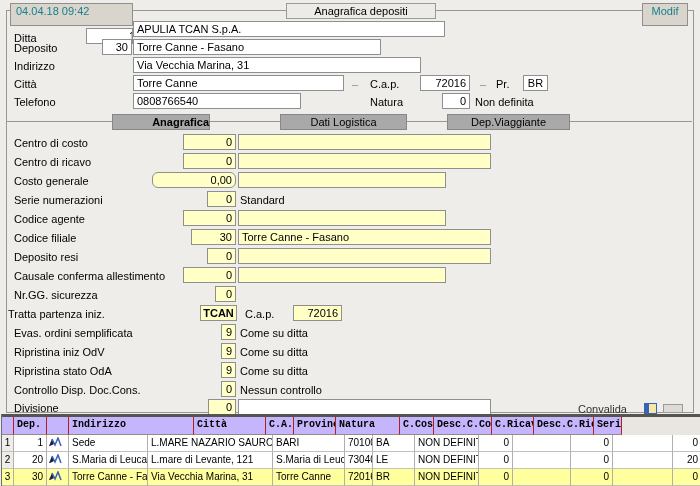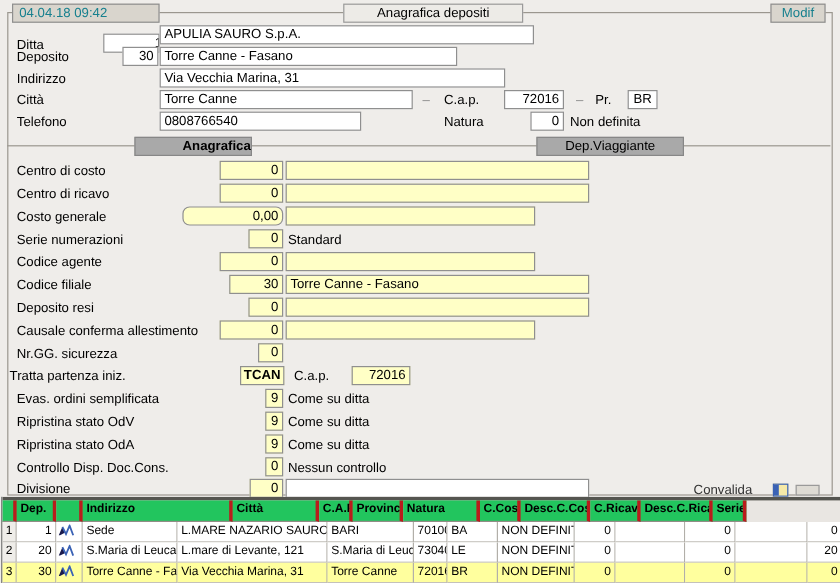--- a/index.html
+++ b/index.html
@@ -4,41 +4,41 @@
 <style>
   html,body{margin:0;padding:0;background:#efedea;}
   #app{position:relative;width:700px;height:486px;background:#efedea;
        font-family:"Liberation Sans",sans-serif;font-size:11px;color:#000;overflow:hidden;}
   .lbl{position:absolute;height:14px;white-space:nowrap;}
   .fld{position:absolute;height:16px;border:1px solid #8f8f8f;background:#fff;
        box-sizing:border-box;padding:1px 3px 0;white-space:nowrap;overflow:hidden;line-height:13px;}
   .fld.y{background:#ffffc6;}
   .fld.r{text-align:right;}
   .fld.c{text-align:center;padding-left:1px;padding-right:1px;}
-  .gbox{position:absolute;height:16px;background:#d9d5cd;border:1px solid #8f8f8f;
+  .gbox{position:absolute;height:23px;background:#d9d5cd;border:1px solid #8f8f8f;
         box-sizing:border-box;color:#17808e;padding:1px 5px 4px;line-height:13px;white-space:nowrap;}
   .tbox{position:absolute;height:16px;background:#edebe7;border:1px solid #9a9a9a;
         box-sizing:border-box;text-align:center;padding-top:1px;line-height:13px;}
   .tab{position:absolute;height:16px;background:#a9a9a9;border:1px solid #878787;
        box-sizing:border-box;text-align:center;padding-top:1px;line-height:13px;cursor:default;}
   .tab.active{font-weight:bold;}
   .frame{position:absolute;border:1px solid #9b978f;}
   .hline{position:absolute;height:1px;background:#9b978f;}
   .dash{color:#8a8a8a;}
   
   #grid{position:absolute;left:1px;top:414px;width:699px;height:72px;z-index:5;
         background:#e9e6e2;overflow:hidden;border-left:1px solid #6e6e6e;}
   #grid .band{height:3px;background:#555550;}
   .trow{display:flex;height:17px;}
   .trow.hdr{height:18px;}
   .tcell{box-sizing:border-box;height:100%;padding:2px 3px 0;font-size:10px;
          white-space:nowrap;overflow:hidden;border-right:1px solid #b2afa9;
          border-bottom:1px solid #c4c1bb;background:#fff;line-height:12px;}
-  .hdr .tcell{background:#22c55e;font-weight:bold;border-right:3px solid #b91c1c;
-              border-bottom:1px solid #918d86;}
+  .hdr .tcell{background:#c4b5fd;font-weight:bold;border-right:1px solid #b91c1c;
+              border-bottom:1px solid #918d86;font-family:Liberation Mono, monospace;}
   .trow.hl .tcell{background:#ffff9e;}
   .tcell.num{background:#efede9;text-align:center;padding-left:0;padding-right:0;}
   .tcell.ra{text-align:right;}
   .c0{width:12px;} .c1{width:33px;} .c2{width:22px;} .c3{width:79px;} .c4{width:125px;}
   .c5{width:72px;} .c6{width:28px;} .c7{width:42px;} .c8{width:64px;} .c9{width:34px;}
   .c10{width:58px;} .c11{width:42px;} .c12{width:60px;} .c13{width:28px;border-right:none;}
   .icon-cell{padding:2px 1px 0;}
 </style>
 </head>
 <body>
@@ -47,21 +47,21 @@
 
   <div class="frame" style="left:6px;top:10px;width:686px;height:401px;"></div>
   <div class="hline" style="left:6px;top:121px;width:686px;"></div>
 
   <div class="gbox" style="left:10px;top:3px;width:123px;">04.04.18 09:42</div>
   <div class="tbox" style="left:286px;top:3px;width:150px;">Anagrafica depositi</div>
   <div class="gbox" style="left:642px;top:3px;width:46px;text-align:center;">Modif</div>
 
   <div class="lbl" style="left:14px;top:24px;margin-top:8px;">Ditta</div>
   <div class="fld r" style="left:86px;top:28px;width:46px;padding-left:42px;">10009</div>
-  <div class="fld" style="left:133px;top:21px;width:312px;">APULIA SAURO S.p.A.</div>
+  <div class="fld" style="left:133px;top:21px;width:312px;">APULIA TCAN S.p.A.</div>
 
   <div class="lbl" style="left:14px;top:42px;">Deposito</div>
   <div class="fld r" style="left:102px;top:39px;width:30px;">30</div>
   <div class="fld" style="left:133px;top:39px;width:248px;">Torre Canne - Fasano</div>
 
   <div class="lbl" style="left:14px;top:60px;">Indirizzo</div>
   <div class="fld" style="left:133px;top:57px;width:288px;">Via Vecchia Marina, 31</div>
 
   <div class="lbl" style="left:14px;top:78px;">Città</div>
   <div class="fld" style="left:133px;top:75px;width:211px;">Torre Canne</div>
@@ -72,20 +72,21 @@
   <div class="lbl" style="left:496px;top:78px;">Pr.</div>
   <div class="fld c" style="left:523px;top:75px;width:25px;">BR</div>
 
   <div class="lbl" style="left:14px;top:96px;">Telefono</div>
   <div class="fld" style="left:133px;top:93px;width:168px;">0808766540</div>
   <div class="lbl" style="left:370px;top:96px;">Natura</div>
   <div class="fld r" style="left:442px;top:93px;width:28px;">0</div>
   <div class="lbl" style="left:475px;top:96px;">Non definita</div>
 
   <div class="tab active" style="left:112px;top:114px;width:98px;text-align:right;">Anagrafica</div>
+  <div class="tab" style="left:280px;top:114px;width:127px;">Dati Logistica</div>
   <div class="tab" style="left:447px;top:114px;width:123px;">Dep.Viaggiante</div>
 
   <div class="lbl" style="left:14px;top:137px;">Centro di costo</div>
   <div class="fld y r" style="left:183px;top:134px;width:53px;">0</div>
   <div class="fld y" style="left:238px;top:134px;width:253px;"></div>
 
   <div class="lbl" style="left:14px;top:156px;">Centro di ricavo</div>
   <div class="fld y r" style="left:183px;top:153px;width:53px;">0</div>
   <div class="fld y" style="left:238px;top:153px;width:253px;"></div>
 
@@ -118,21 +119,21 @@
 
   <div class="lbl" style="left:8px;top:308px;">Tratta partenza iniz.</div>
   <div class="fld y c" style="left:200px;top:305px;width:37px;font-weight:bold;">TCAN</div>
   <div class="lbl" style="left:245px;top:308px;">C.a.p.</div>
   <div class="fld y r" style="left:293px;top:305px;width:49px;">72016</div>
 
   <div class="lbl" style="left:14px;top:327px;">Evas. ordini semplificata</div>
   <div class="fld y r" style="left:221px;top:324px;width:15px;">9</div>
   <div class="lbl" style="left:240px;top:327px;">Come su ditta</div>
 
-  <div class="lbl" style="left:14px;top:346px;">Ripristina stato OdV</div>
+  <div class="lbl" style="left:14px;top:346px;">Ripristina iniz OdV</div>
   <div class="fld y r" style="left:221px;top:343px;width:15px;">9</div>
   <div class="lbl" style="left:240px;top:346px;">Come su ditta</div>
 
   <div class="lbl" style="left:14px;top:365px;">Ripristina stato OdA</div>
   <div class="fld y r" style="left:221px;top:362px;width:15px;">9</div>
   <div class="lbl" style="left:240px;top:365px;">Come su ditta</div>
 
   <div class="lbl" style="left:14px;top:384px;">Controllo Disp. Doc.Cons.</div>
   <div class="fld y r" style="left:221px;top:381px;width:15px;">0</div>
   <div class="lbl" style="left:240px;top:384px;">Nessun controllo</div>

